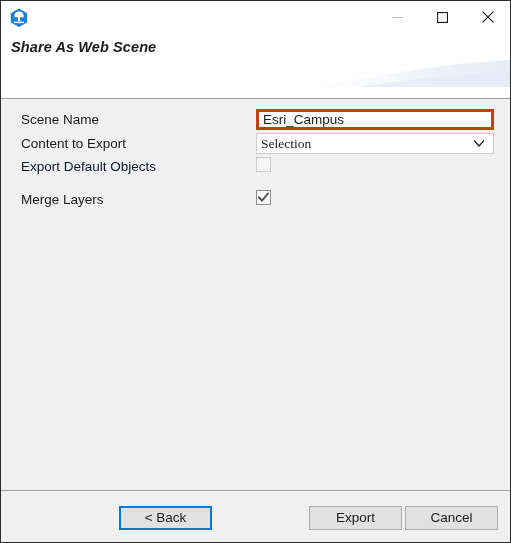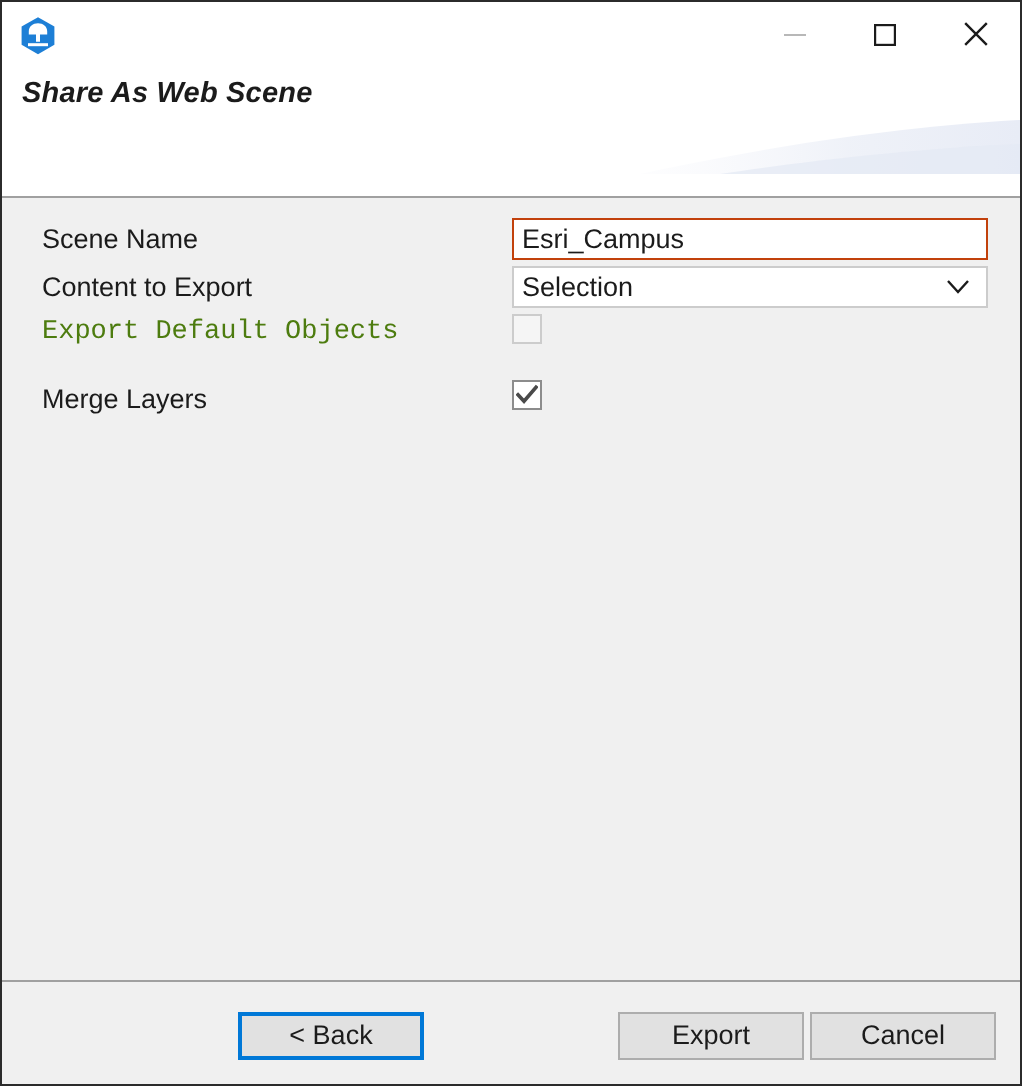--- a/index.html
+++ b/index.html
@@ -109,31 +109,31 @@
   }
   .row-label {
     position: absolute;
     left: 20px;
     top: 0;
     font-size: 13.5px;
     color: #1b1b1b;
     line-height: 22px;
     white-space: nowrap;
   }
-  .row-label.disabled { color: #4d7c0f; font-family: Liberation Mono, monospace; }
+  .row-label.disabled { color: #0f172a; }
 
   .field-text {
     position: absolute;
     left: 255px;
     top: 0;
     width: 238px;
     height: 21px;
     box-sizing: border-box;
     background: #ffffff;
-    border: 1px solid #c2410c;
+    border: 3px solid #c2410c;
     font-family: "Liberation Sans", sans-serif;
     font-size: 13.5px;
     color: #1b1b1b;
     padding: 0 4px;
     outline: none;
   }
 
   .field-select {
     position: absolute;
     left: 255px;
@@ -146,20 +146,21 @@
     cursor: default;
   }
   .field-select .sel-value {
     position: absolute;
     left: 4px;
     top: 0;
     line-height: 19px;
     font-size: 13.5px;
     color: #1b1b1b;
     white-space: nowrap;
+    font-family: Liberation Serif, serif;
   }
   .field-select .chev {
     position: absolute;
     right: 8px;
     top: 5px;
     width: 12px;
     height: 9px;
   }
 
   .cbox {

